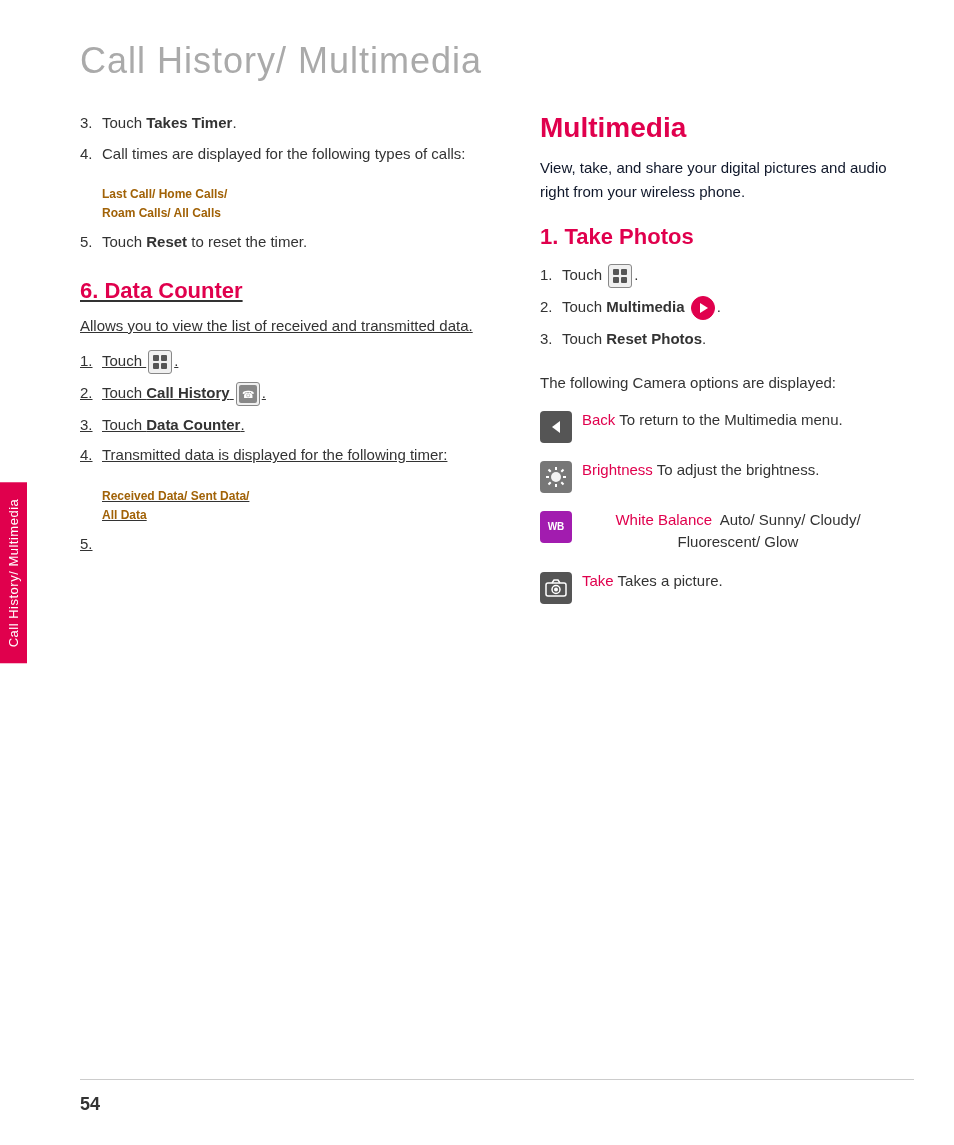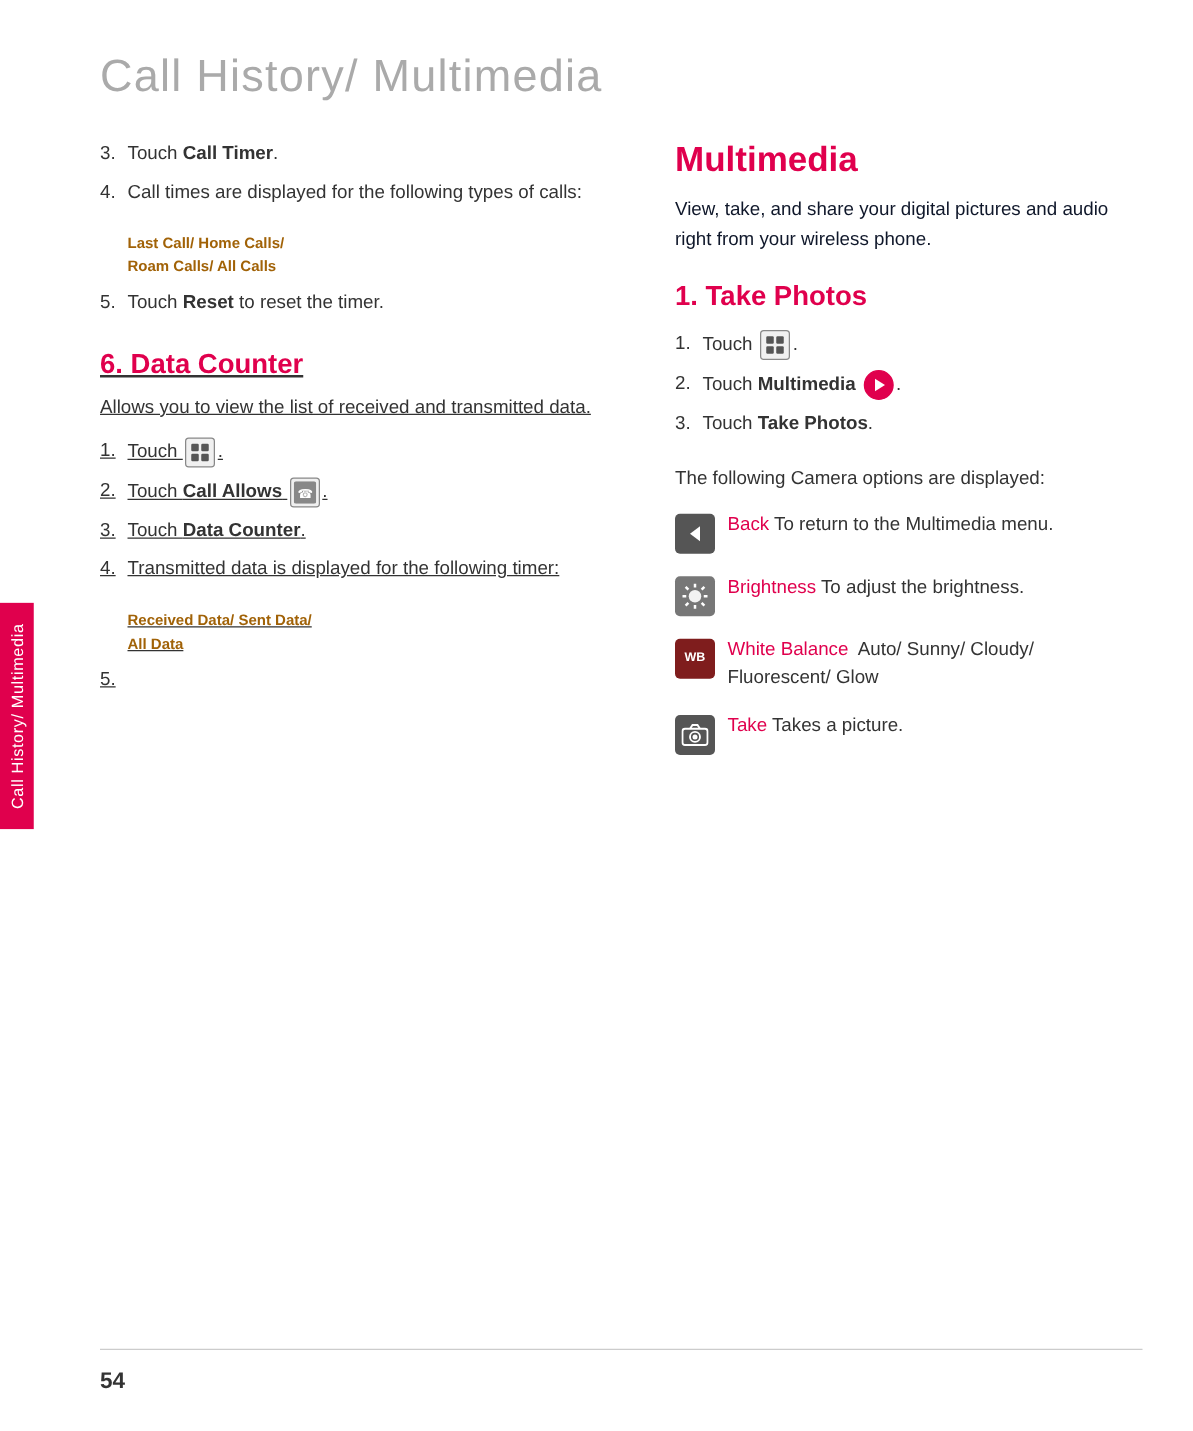--- a/index.html
+++ b/index.html
@@ -115,20 +115,21 @@
     .multimedia-intro {
       font-size: 15px;
       color: #0f172a;
       line-height: 1.6;
       margin-bottom: 20px;
     }
 
     .options-list {
       list-style: none;
       margin-top: 10px;
+      text-align: center;
     }
 
     .option-item {
       display: flex;
       align-items: flex-start;
       margin-bottom: 16px;
       gap: 10px;
     }
 
     .option-icon {
@@ -144,21 +145,21 @@
 
     .option-icon.dark-gray {
       background: #555;
     }
 
     .option-icon.medium-gray {
       background: #777;
     }
 
     .option-icon.wb {
-      background: #7f1d1d;
+      background: #a21caf;
       font-size: 10px;
       font-weight: bold;
       color: white;
     }
 
     .option-icon.camera {
       background: #555;
     }
 
     .option-text {
@@ -205,21 +206,21 @@
 
 <div class="page-title">Call History/ Multimedia</div>
 
 <div class="content-wrapper">
 
   <div class="left-column">
 
     <ul class="step-list">
       <li class="step-item">
         <span class="step-number">3.</span>
-        <span class="step-text">Touch <b>Call Timer</b>.</span>
+        <span class="step-text">Touch <b>Takes Timer</b>.</span>
       </li>
       <li class="step-item">
         <span class="step-number">4.</span>
         <span class="step-text">Call times are displayed for the following types of calls:</span>
       </li>
     </ul>
 
     <div class="indent-block">
       <div class="bold-list">Last Call/ Home Calls/<br>Roam Calls/ All Calls</div>
     </div>
@@ -244,21 +245,21 @@
                 <span class="icon-dot"></span>
                 <span class="icon-dot"></span>
                 <span class="icon-dot"></span>
                 <span class="icon-dot"></span>
               </span>
             </span>.
           </span>
         </li>
         <li class="step-item">
           <span class="step-number">2.</span>
-          <span class="step-text">Touch <b>Call Allows</b>
+          <span class="step-text">Touch <b>Call History</b>
             <span class="icon-inline">
               <svg width="18" height="18" viewBox="0 0 18 18">
                 <rect width="18" height="18" rx="2" fill="#888"></rect>
                 <text x="3" y="13" font-size="10" fill="white" font-family="Arial">☎</text>
               </svg>
             </span>.
           </span>
         </li>
         <li class="step-item">
           <span class="step-number">3.</span>
@@ -310,21 +311,21 @@
         <span class="step-text">Touch <b>Multimedia</b>
           <span class="icon-inline" style="background:#e0004d; border-color:#e0004d; border-radius: 50%;">
             <svg width="14" height="14" viewBox="0 0 14 14">
               <polygon points="4,2 12,7 4,12" fill="white"></polygon>
             </svg>
           </span>.
         </span>
       </li>
       <li class="step-item">
         <span class="step-number">3.</span>
-        <span class="step-text">Touch <b>Take Photos</b>.</span>
+        <span class="step-text">Touch <b>Reset Photos</b>.</span>
       </li>
     </ul>
 
     <p class="step-text" style="margin-bottom: 14px; line-height: 1.6;">The following Camera options are displayed:</p>
 
     <ul class="options-list">
 
       <li class="option-item">
         <div class="option-icon dark-gray">
           <svg width="20" height="20" viewBox="0 0 20 20">

